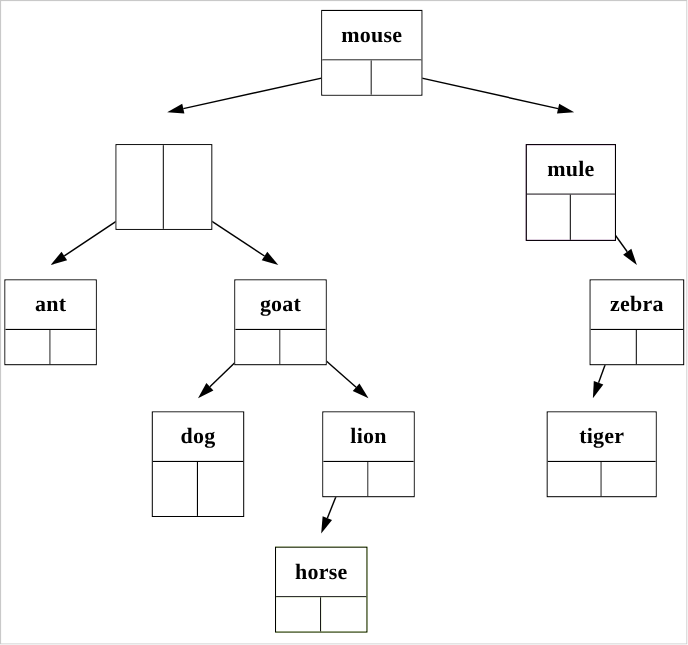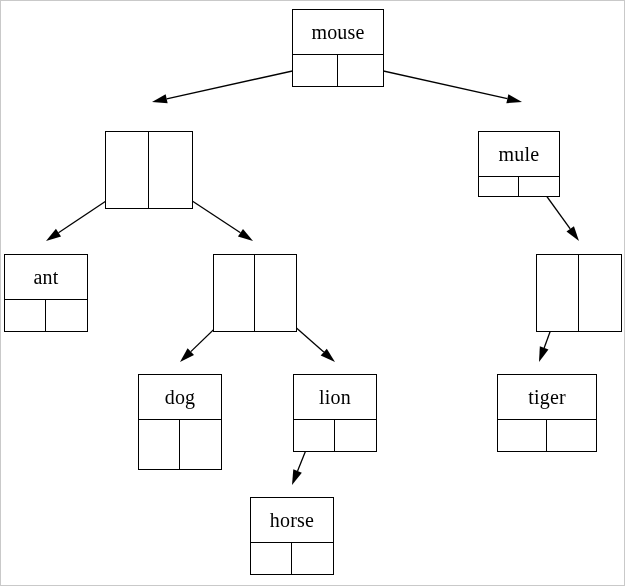--- a/index.html
+++ b/index.html
@@ -28,20 +28,21 @@
     height: 586px;
     pointer-events: none;
   }
   .node {
     position: absolute;
     box-sizing: border-box;
     border: 1.6px solid #000000;
     background: #ffffff;
     display: flex;
     flex-direction: column;
+    font-weight: bold;
   }
   .node-label {
     flex: 0 0 auto;
     display: flex;
     align-items: center;
     justify-content: center;
     color: #000000;
     font-size: 20px;
     line-height: 1;
     letter-spacing: 0.2px;
@@ -114,41 +115,43 @@
           <div class="ptr-cell left" style="border-right-color: rgb(0, 0, 0);"></div>
           <div class="ptr-cell right"></div>
         </div>
       </div>
       <div class="node" style="left: 104px; top: 130px; width: 88px; height: 78px; border-color: rgb(0, 0, 0); background: rgb(255, 255, 255);">
         <div class="node-pointers">
           <div class="ptr-cell left" style="border-right-color: rgb(0, 0, 0);"></div>
           <div class="ptr-cell right"></div>
         </div>
       </div>
-      <div class="node" style="left: 477px; top: 130px; width: 82px; height: 66px; border-color: rgb(0, 0, 0); background: #701a75;">
+      <div class="node" style="left: 477px; top: 130px; width: 82px; height: 88px; border-color: rgb(0, 0, 0); background: #701a75;">
         <div class="node-label" style="height: 45px; color: rgb(0, 0, 0); border-bottom-color: rgb(0, 0, 0);">mule</div>
         <div class="node-pointers">
           <div class="ptr-cell left" style="border-right-color: rgb(0, 0, 0);"></div>
           <div class="ptr-cell right"></div>
         </div>
       </div>
       <div class="node" style="left: 3px; top: 253px; width: 84px; height: 78px; border-color: rgb(0, 0, 0); background: rgb(255, 255, 255); text-align: center;">
         <div class="node-label" style="height: 45px; color: rgb(0, 0, 0); border-bottom-color: rgb(0, 0, 0);">ant</div>
         <div class="node-pointers">
           <div class="ptr-cell left" style="border-right-color: rgb(0, 0, 0);"></div>
           <div class="ptr-cell right"></div>
         </div>
       </div>
       <div class="node" style="left: 212px; top: 253px; width: 84px; height: 78px; border-color: rgb(0, 0, 0); background: rgb(255, 255, 255);">
+        <div class="node-label" style="height: 45px; color: rgb(0, 0, 0); border-bottom-color: rgb(0, 0, 0);">goat</div>
         <div class="node-pointers">
           <div class="ptr-cell left" style="border-right-color: rgb(0, 0, 0);"></div>
           <div class="ptr-cell right"></div>
         </div>
       </div>
       <div class="node" style="left: 535px; top: 253px; width: 86px; height: 78px; border-color: rgb(0, 0, 0); background: rgb(255, 255, 255);">
+        <div class="node-label" style="height: 45px; color: rgb(0, 0, 0); border-bottom-color: rgb(0, 0, 0);">zebra</div>
         <div class="node-pointers">
           <div class="ptr-cell left" style="border-right-color: rgb(0, 0, 0);"></div>
           <div class="ptr-cell right"></div>
         </div>
       </div>
       <div class="node" style="left: 137px; top: 373px; width: 84px; height: 96px; border-color: rgb(0, 0, 0); background: rgb(255, 255, 255);">
         <div class="node-label" style="height: 45px; color: rgb(0, 0, 0); border-bottom-color: rgb(0, 0, 0);">dog</div>
         <div class="node-pointers">
           <div class="ptr-cell left" style="border-right-color: rgb(0, 0, 0);"></div>
           <div class="ptr-cell right"></div>

